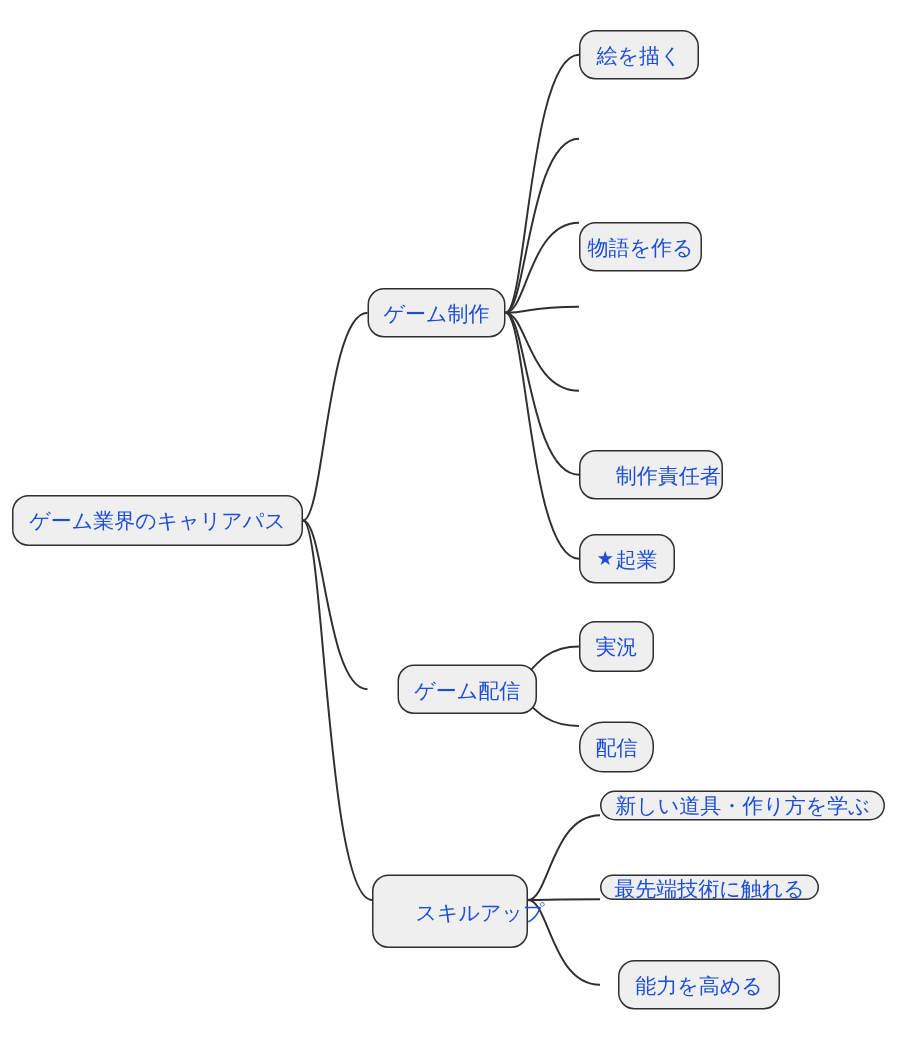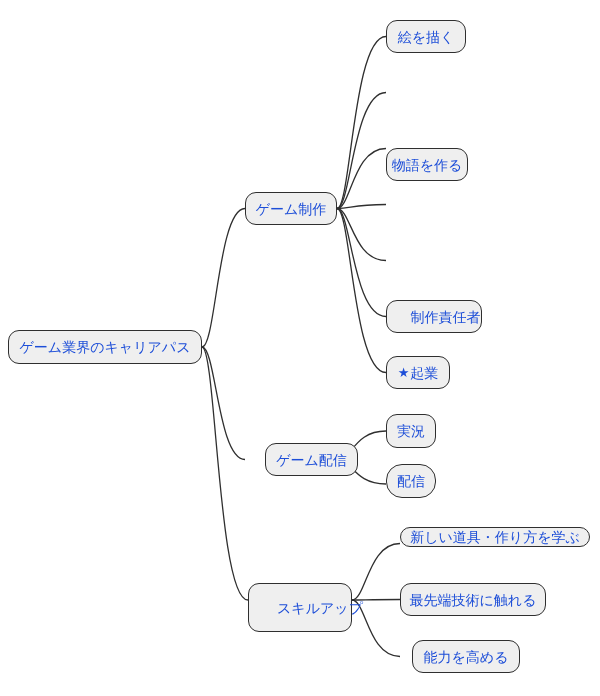--- a/index.html
+++ b/index.html
@@ -66,28 +66,28 @@
     <div class="node" style="left: 386px; top: 356px; width: 64px; height: 33px;">
       <span class="star">★</span>
       <span>起業</span>
     </div>
     <div class="node" style="left: 245px; top: 443px; width: 93px; height: 33px; margin-left: 20px;">
       <span>ゲーム配信</span>
     </div>
     <div class="node" style="left: 386px; top: 414px; width: 50px; height: 34px;">
       <span>実況</span>
     </div>
-    <div class="node" style="left: 386px; top: 464px; width: 50px; height: 34px; border-radius: 16px;">
+    <div class="node" style="left: 386px; top: 481px; width: 50px; height: 34px; border-radius: 16px;">
       <span>配信</span>
     </div>
     <div class="node" style="left: 248px; top: 583px; width: 104px; height: 49px; padding-left: 40px;">
       <span>スキルアップ</span>
     </div>
     <div class="node" style="left: 400px; top: 527px; width: 190px; height: 20px;">
       <span>新しい道具・作り方を学ぶ</span>
     </div>
-    <div class="node" style="left: 400px; top: 583px; width: 146px; height: 33px;">
+    <div class="node" style="left: 400px; top: 583px; width: 146px; height: 17px;">
       <span>最先端技術に触れる</span>
     </div>
     <div class="node" style="left: 412px; top: 640px; width: 108px; height: 33px;">
       <span>能力を高める</span>
     </div>
   </div>
 
 </body></html>

